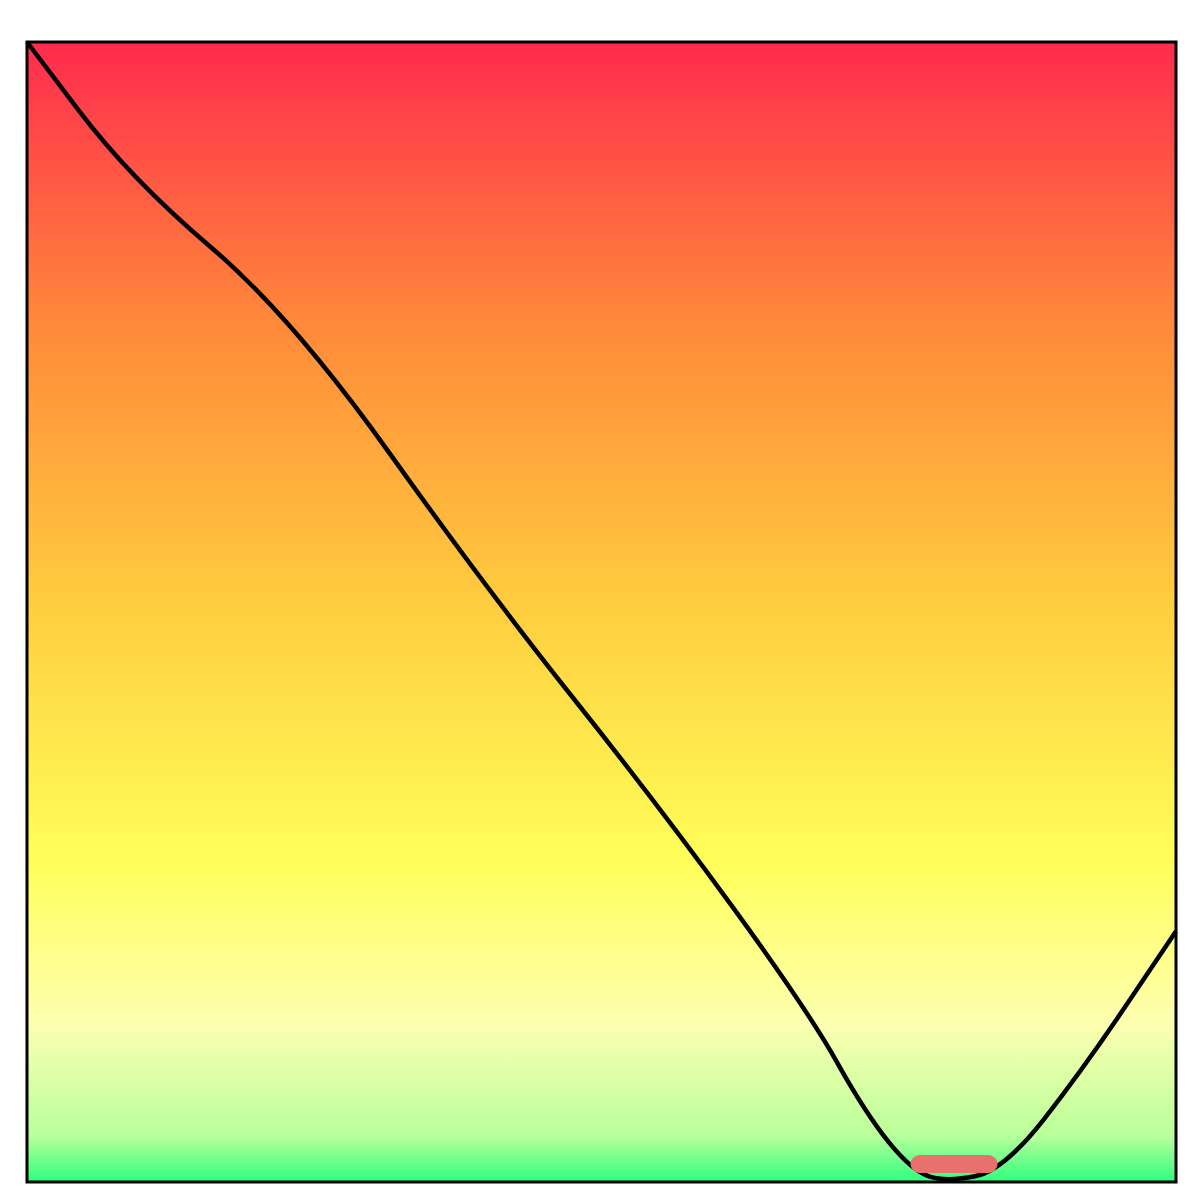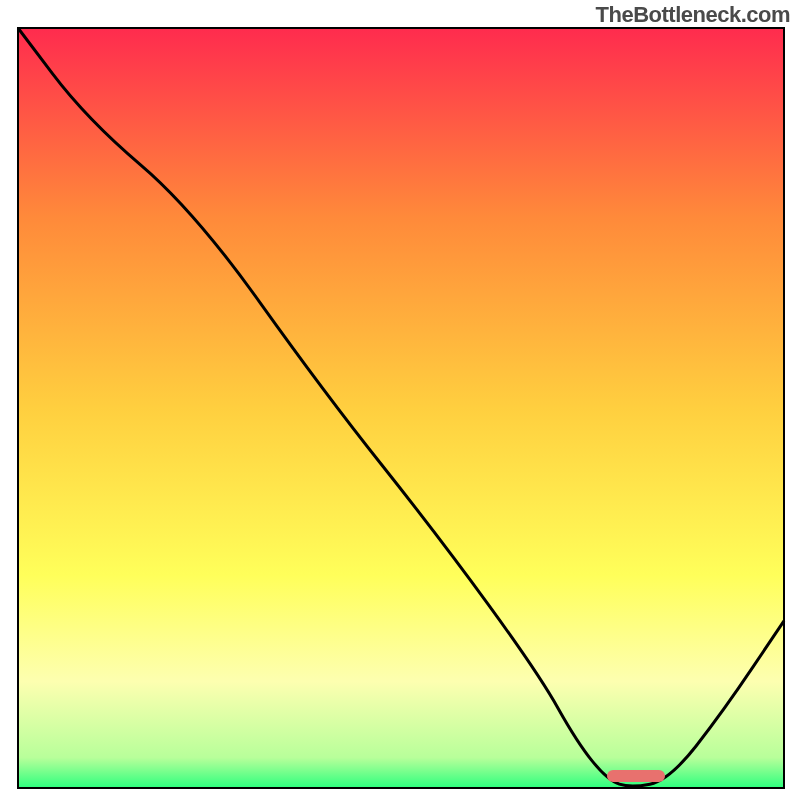--- a/index.html
+++ b/index.html
@@ -33,21 +33,20 @@
     position: absolute;
     background: #e8716e;
     border-radius: 6px;
     height: 12px;
   }
 </style>
 </head>
 <body>
 <div class="container">
 
-  <div class="attribution">TheBottleneck.com</div>
 
   <svg class="chart" width="800" height="800">
     <defs>
       <linearGradient id="bg-grad" x1="0" y1="0" x2="0" y2="1">
         <stop id="g0" offset="0%" stop-color="#ff2b4e"></stop>
         <stop id="g1" offset="25%" stop-color="#ff8a3a"></stop>
         <stop id="g2" offset="50%" stop-color="#ffcf3f"></stop>
         <stop id="g3" offset="72%" stop-color="#ffff5a"></stop>
         <stop id="g4" offset="86%" stop-color="#fdffb0"></stop>
         <stop id="g5" offset="96%" stop-color="#b8ff9a"></stop>

